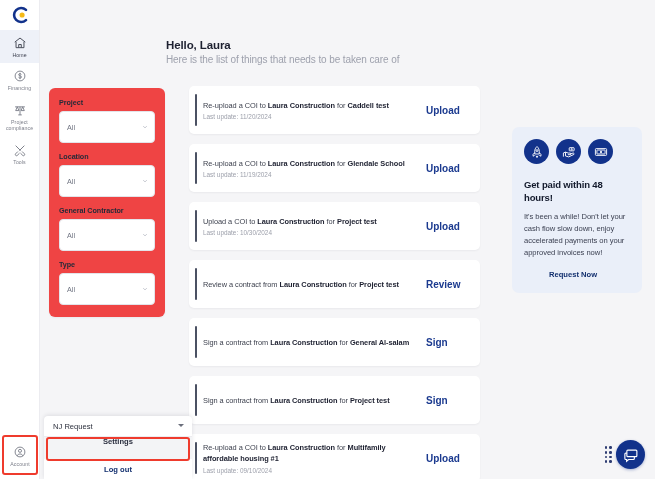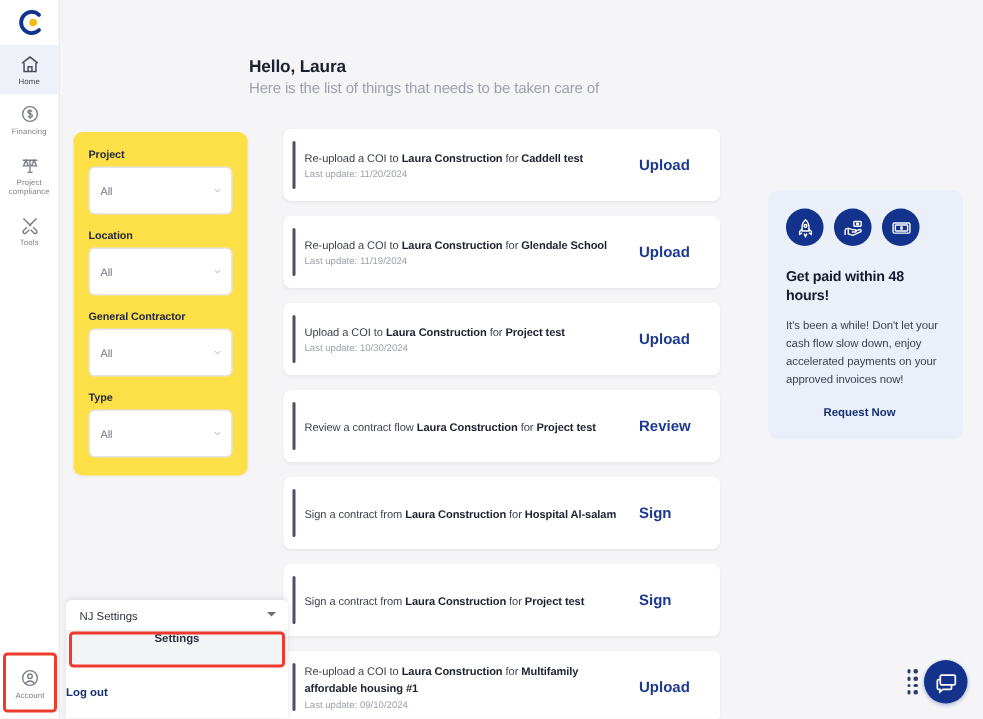--- a/index.html
+++ b/index.html
@@ -50,21 +50,21 @@
     font-size: 11.5px; font-weight: bold; color: #1d2030; letter-spacing: -.1px;
   }
   #page-subtitle {
     position: absolute; left: 166px; top: 54px;
     font-size: 10px; color: #9ea1ad; letter-spacing: -.1px;
   }
 
   
   #filters {
     position: absolute; left: 49px; top: 88px; width: 116px;
-    background: #fde047; border-radius: 6px; padding: 10px 10px 12px;
+    background: #ef4444; border-radius: 6px; padding: 10px 10px 12px;
     box-shadow: 0 1px 2px rgba(20,24,40,.05);
   }
   .filter-block { margin-bottom: 9px; }
   .filter-block:last-child { margin-bottom: 0; }
   .filter-label {
     font-size: 7.2px; font-weight: bold; color: #262a38;
     margin-bottom: 4px; letter-spacing: -.05px;
   }
   .filter-select {
     position: relative; height: 20px; border: 1px solid #e3e4e9; border-radius: 4px;
@@ -140,21 +140,21 @@
   #settings-row {
     height: 22px; display: flex; align-items: flex-start; justify-content: center;
     background: #f3f4f6; cursor: pointer;
   }
   #settings-label { font-size: 7.6px; font-weight: bold; color: #2c3040; }
   #settings-hl {
     position: absolute; left: 2px; top: 21px; width: 144px; height: 24px;
     border: 2.5px solid #ef3b2d; border-radius: 3px; pointer-events: none;
   }
   #logout-row {
-    height: 36px; display: flex; align-items: center; justify-content: flex-start;
+    height: 20px; display: flex; align-items: center; justify-content: center;
     cursor: pointer;
   }
   #logout-label { font-size: 7.6px; font-weight: bold; color: #13306f; }
 
   
   #chat-widget { position: absolute; right: 10px; bottom: 10px; display: flex; align-items: center; gap: 4px; }
   #chat-drag { display: grid; grid-template-columns: repeat(2, 2.6px); gap: 2px; cursor: grab; }
   #chat-drag i { width: 2.6px; height: 2.6px; background: #2e3c72; border-radius: 50%; display: block; }
   #chat-bubble {
     width: 29px; height: 29px; border-radius: 50%; background: #12328b;
@@ -303,29 +303,29 @@
       <div class="task-body">
         <div class="task-text"><span>Upload a COI to </span><b>Laura Construction</b><span> for </span><b>Project test</b></div>
         <div class="task-date">Last update: 10/30/2024</div>
       </div>
       <div class="task-action">Upload</div>
     </div>
 
     <div class="task-card">
       <span class="task-accent"></span>
       <div class="task-body">
-        <div class="task-text"><span>Review a contract flow </span><b>Laura Construction</b><span> for </span><b>Project test</b></div>
+        <div class="task-text"><span>Review a contract from </span><b>Laura Construction</b><span> for </span><b>Project test</b></div>
       </div>
       <div class="task-action">Review</div>
     </div>
 
     <div class="task-card">
       <span class="task-accent"></span>
       <div class="task-body">
-        <div class="task-text"><span>Sign a contract from </span><b>Laura Construction</b><span> for </span><b>Hospital Al-salam</b></div>
+        <div class="task-text"><span>Sign a contract from </span><b>Laura Construction</b><span> for </span><b>General Al-salam</b></div>
       </div>
       <div class="task-action">Sign</div>
     </div>
 
     <div class="task-card">
       <span class="task-accent"></span>
       <div class="task-body">
         <div class="task-text"><span>Sign a contract from </span><b>Laura Construction</b><span> for </span><b>Project test</b></div>
       </div>
       <div class="task-action">Sign</div>
@@ -371,21 +371,21 @@
         </svg>
       </div>
     </div>
     <div id="promo-title">Get paid within 48 hours!</div>
     <div id="promo-body">It's been a while! Don't let your cash flow slow down, enjoy accelerated payments on your approved invoices now!</div>
     <div id="promo-cta">Request Now</div>
   </aside>
 
   <div id="account-popup">
     <div id="org-select">
-      <span id="org-name">NJ Settings</span>
+      <span id="org-name">NJ Request</span>
       <span id="org-caret"></span>
     </div>
     <div id="settings-row">
       <span id="settings-label">Settings</span>
     </div>
     <div id="logout-row">
       <span id="logout-label">Log out</span>
     </div>
     <div id="settings-hl"></div>
   </div>

